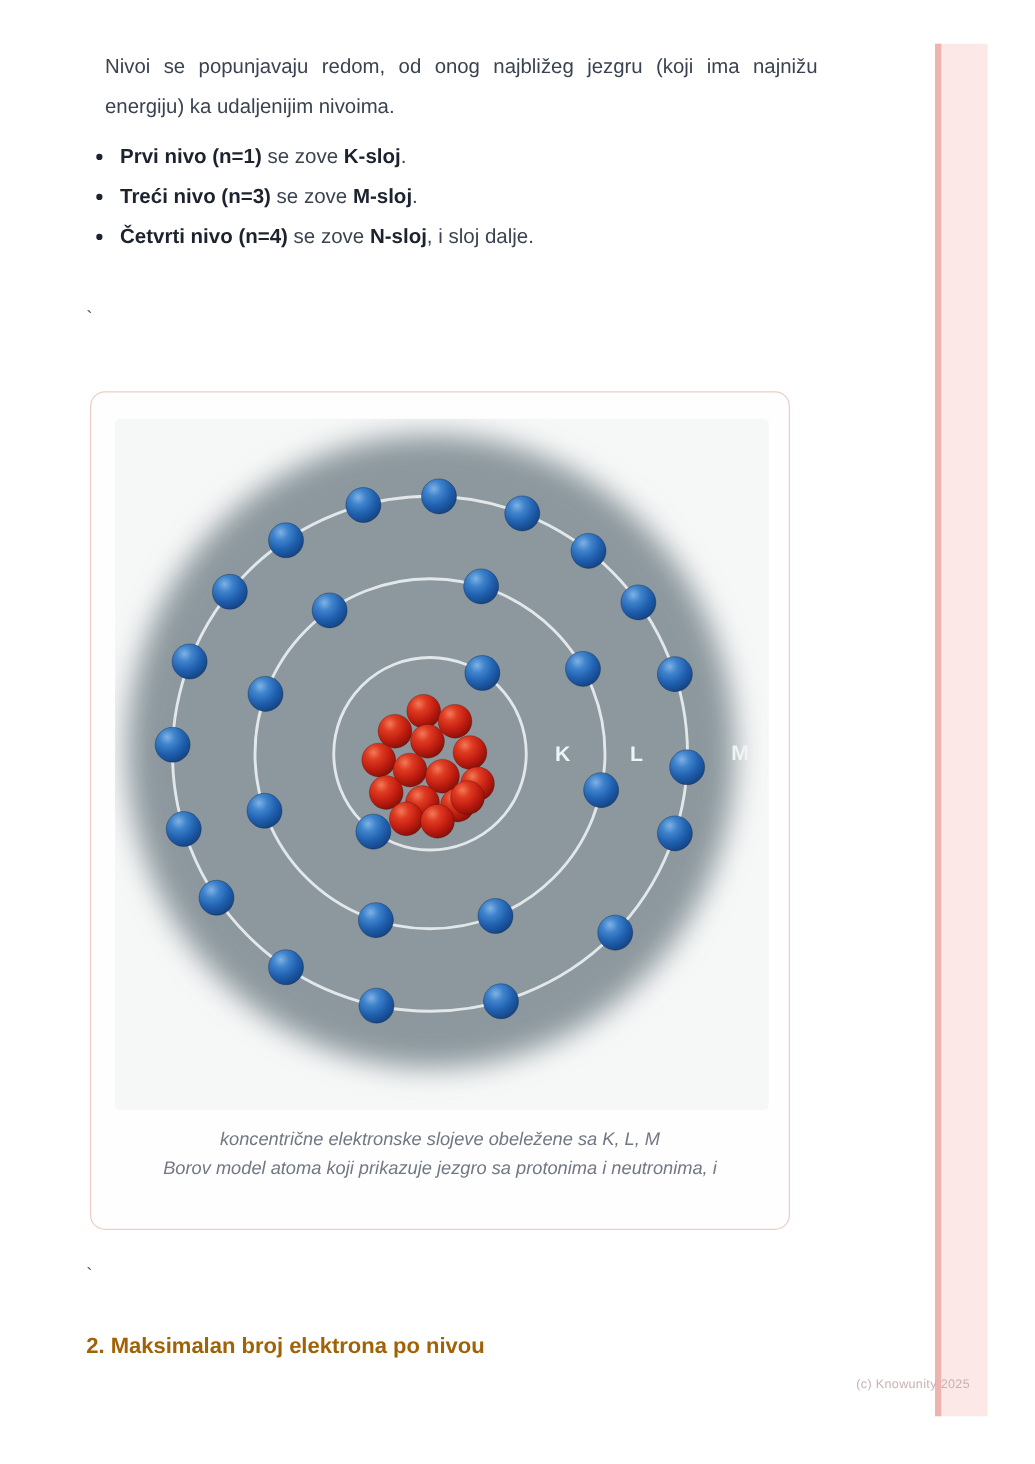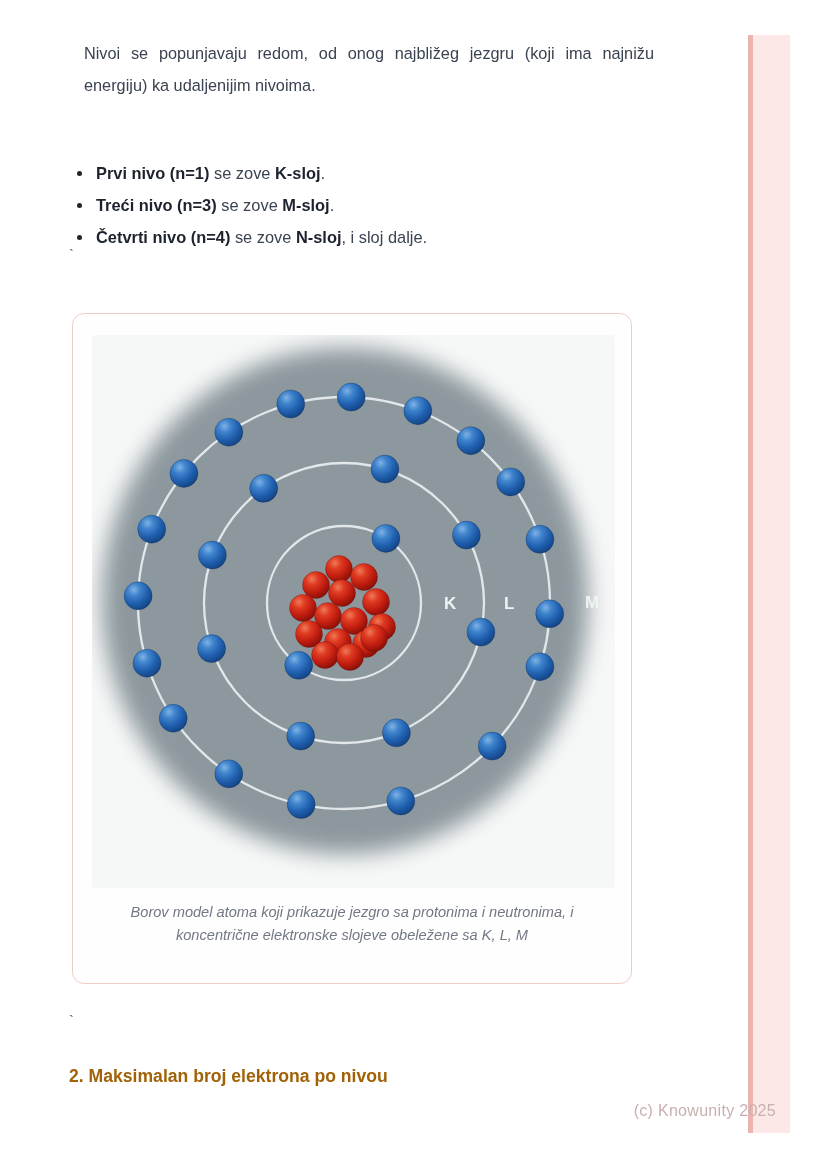--- a/index.html
+++ b/index.html
@@ -7,21 +7,21 @@
   .page {
     position:relative; width:828px; height:1171px; margin:0 auto;
     background:#ffffff; overflow:hidden;
     font-family:"Liberation Sans","DejaVu Sans",sans-serif;
     color:#3a4351;
   }
   .intro {
     position:absolute; left:84px; top:37px; width:570px;
     font-size:16.3px; line-height:32px; text-align:justify; color:#3a4351;
   }
-  ul.levels { position:absolute; left:69px; top:109px; width:560px; list-style:none;margin-top:48px; }
+  ul.levels { position:absolute; left:69px; top:109px; width:560px; list-style:none; }
   ul.levels li {
     position:relative; height:32px; line-height:32px;
     padding-left:27px; font-size:16.4px; color:#3a4351;
   }
   ul.levels .dot {
     position:absolute; left:8px; top:13.5px; width:5px; height:5px;
     border-radius:50%; background:#1c232e;
   }
   .b { font-weight:bold; color:#1c232e; }
   .stray { position:absolute; left:69px; font-size:15px; color:#4a5260; }
@@ -47,21 +47,21 @@
   .stripe {
     position:absolute; left:748px; top:35px; width:42px; height:1098px;
     background:#fce8e7; z-index:1;
   }
   .stripe-edge {
     position:absolute; left:0; top:0; width:5px; height:100%;
     background:#efb3ad;
   }
   .watermark {
     position:absolute; right:52px; top:1102px; z-index:2;
-    font-size:16px; letter-spacing:0.3px; color:#c8b0af;
+    font-size:10px; letter-spacing:0.3px; color:#c8b0af;
   }
 </style>
 </head>
 <body>
 
 <div class="page">
 
   <p class="intro">Nivoi se popunjavaju redom, od onog najbližeg jezgru (koji ima najnižu energiju) ka udaljenijim nivoima.</p>
 
   <ul class="levels">
@@ -144,22 +144,22 @@
           <circle cx="290" cy="292" r="13.5" fill="url(#gradN)" stroke="rgba(70,5,0,0.3)" stroke-width="0.8"></circle>
           <circle cx="217" cy="299" r="13.5" fill="url(#gradN)" stroke="rgba(70,5,0,0.3)" stroke-width="0.8"></circle>
           <circle cx="246" cy="307" r="13.5" fill="url(#gradN)" stroke="rgba(70,5,0,0.3)" stroke-width="0.8"></circle>
           <circle cx="274" cy="309" r="13.5" fill="url(#gradN)" stroke="rgba(70,5,0,0.3)" stroke-width="0.8"></circle>
           <circle cx="233" cy="320" r="13.5" fill="url(#gradN)" stroke="rgba(70,5,0,0.3)" stroke-width="0.8"></circle>
           <circle cx="258" cy="322" r="13.5" fill="url(#gradN)" stroke="rgba(70,5,0,0.3)" stroke-width="0.8"></circle>
           <circle cx="282" cy="303" r="13.5" fill="url(#gradN)" stroke="rgba(70,5,0,0.3)" stroke-width="0.8"></circle>
         </svg>
     </div>
     <figcaption>
+      <div>koncentrične elektronske slojeve obeležene sa K, L, M</div>
       <div>Borov model atoma koji prikazuje jezgro sa protonima i neutronima, i</div>
-      <div>koncentrične elektronske slojeve obeležene sa K, L, M</div>
     </figcaption>
   </figure>
 
   <div class="stray stray2">`</div>
 
   <h2 class="section">2. Maksimalan broj elektrona po nivou</h2>
 
   <div class="stripe">
     <div class="stripe-edge"></div>
   </div>

